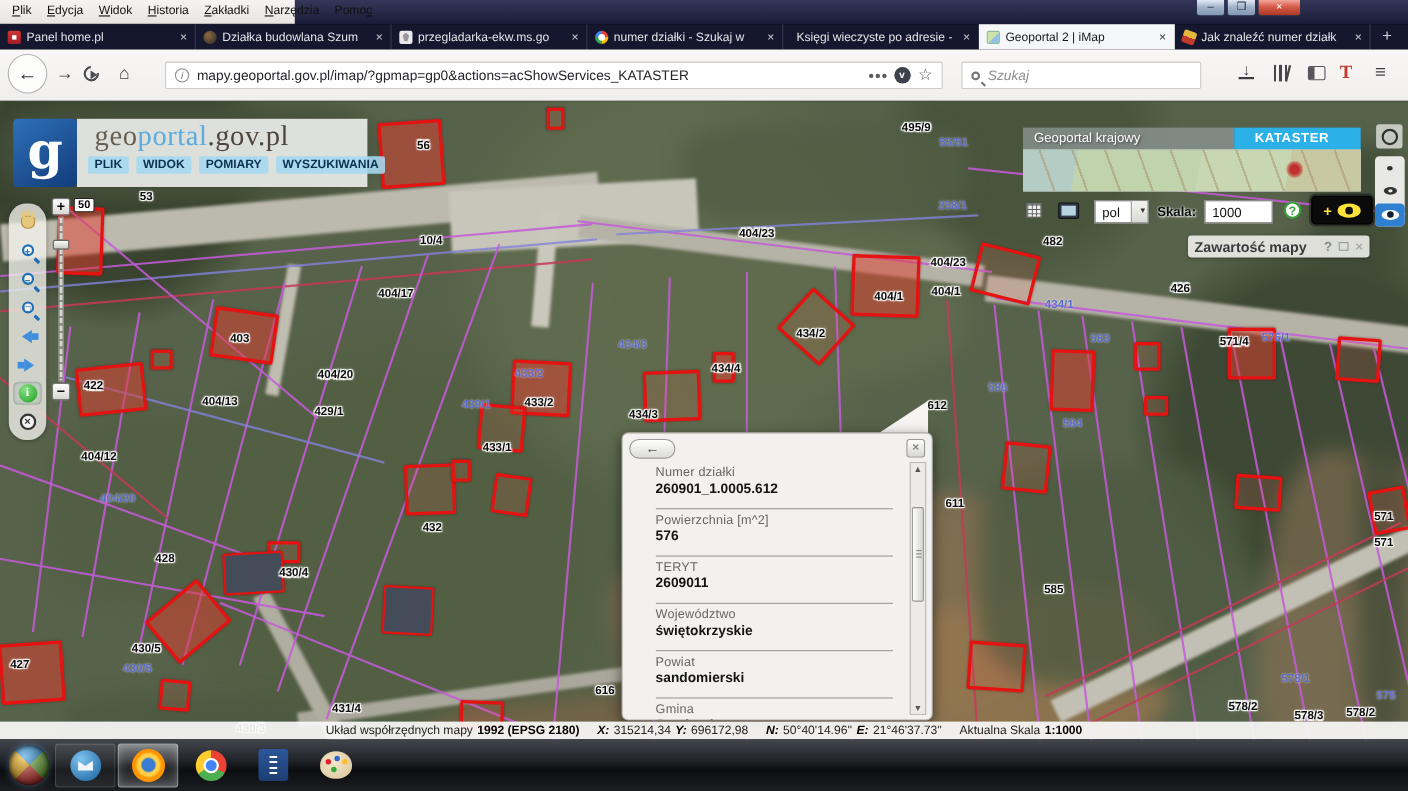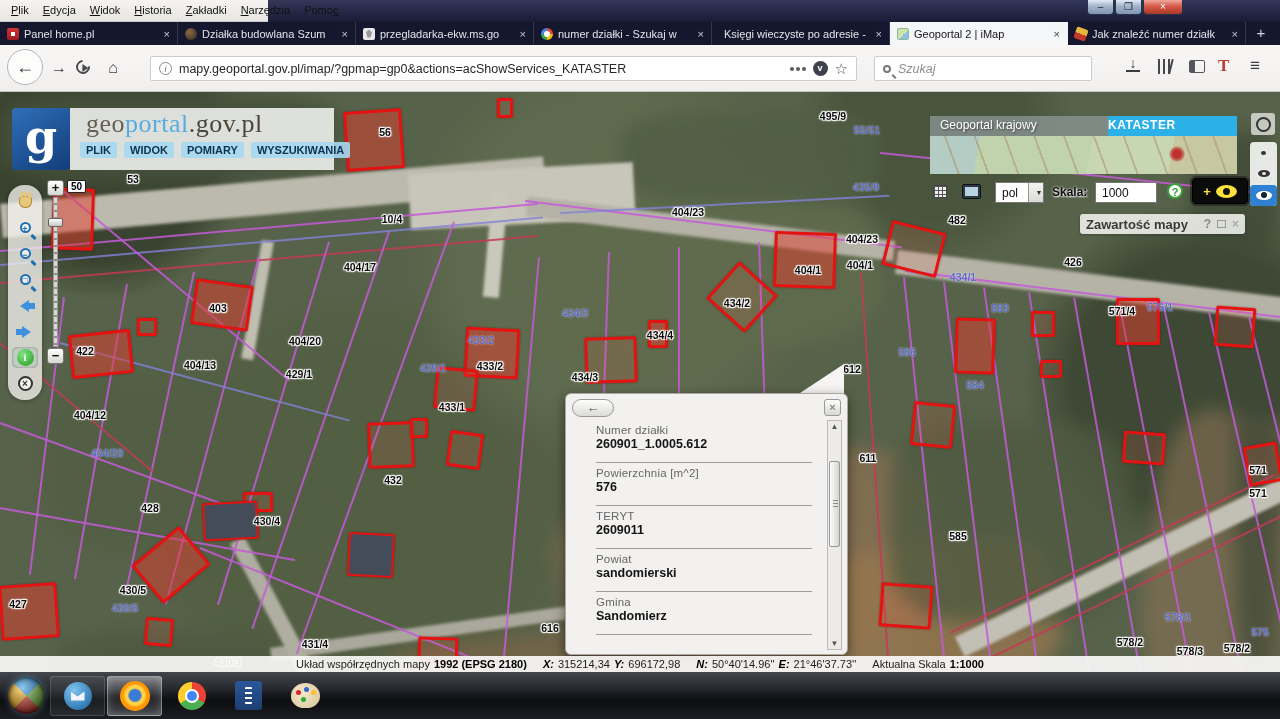--- a/index.html
+++ b/index.html
@@ -148,21 +148,21 @@
     background:repeating-linear-gradient(#d8d8d2 0 5px,#8f8f88 5px 7px)}
   .sl-handle{position:absolute;left:1px;top:38px;width:15px;height:9px;border:1px solid #666;
     background:linear-gradient(#fbfbfa,#c6c6c0);border-radius:2px}
   .sl-badge{position:absolute;left:20px;top:0;background:#fff;border:1px solid #222;font-size:10px;
     font-weight:bold;padding:0 3px;border-radius:2px;color:#000}
 
   
   #gp-paneltabs{position:absolute;left:930px;top:24px;width:307px;height:20px;display:flex;z-index:5}
   .ptab1{flex:1;background:rgba(140,150,150,.78);color:#fff;font-weight:normal;font-size:12px;
     padding:2px 0 0 10px;text-shadow:1px 1px 2px #444}
-  .ptab2{width:129px;background:#2bb0e8;color:#fff;font-weight:bold;font-size:12px;text-align:left;
+  .ptab2{width:115px;background:#2bb0e8;color:#fff;font-weight:bold;font-size:12px;text-align:center;
     padding:2px 10px 0 0;letter-spacing:.5px}
   #gp-minimap{position:absolute;left:930px;top:44px;width:307px;height:38px;z-index:5;
     background:linear-gradient(100deg,#cfe0ee 0 16%,#dde8d2 16% 52%,#e7ecd9 52% 78%,#e6dcc4 78%),#dde8d2;
     background-blend-mode:multiply}
   #gp-minimap::before{content:"";position:absolute;inset:0;
     background:repeating-linear-gradient(70deg,transparent 0 26px,rgba(170,150,110,.55) 26px 28px)}
   #gp-minimap::after{content:"";position:absolute;right:52px;top:10px;width:16px;height:16px;
     background:radial-gradient(#c03030 0 35%,rgba(190,60,40,.5) 60%,transparent 72%)}
   #gp-controls{position:absolute;left:930px;top:88px;width:310px;height:30px;z-index:5}
   #gp-controls>*{position:absolute}
@@ -477,21 +477,21 @@
       <div class="bld" data-interactable="false" style="left: 418px; top: 545px; width: 40px; height: 26px; transform: rotate(2deg);"></div>
       <div class="bld" data-interactable="false" style="left: 497px; top: 6px; width: 16px; height: 20px; transform: rotate(0deg);"></div>
       <div class="bld" data-interactable="false" style="left: 1246px; top: 352px; width: 34px; height: 40px; transform: rotate(-10deg);"></div>
       <div class="mlabel" data-interactable="false" style="left: 133px; top: 87px;">53</div>
       <div class="mlabel" data-interactable="false" style="left: 385px; top: 40px;">56</div>
       <div class="mlabel" data-interactable="false" style="left: 392px; top: 127px;">10/4</div>
       <div class="mlabel" data-interactable="false" style="left: 360px; top: 175px;">404/17</div>
       <div class="mlabel" data-interactable="false" style="left: 688px; top: 120px;">404/23</div>
       <div class="mlabel" data-interactable="false" style="left: 833px; top: 24px;">495/9</div>
       <div class="mlabel blue" data-interactable="false" style="left: 867px; top: 38px;">55/51</div>
-      <div class="mlabel blue" data-interactable="false" style="left: 866px; top: 95px;">435/9</div>
+      <div class="mlabel blue" data-interactable="false" style="left: 866px; top: 95px;">258/1</div>
       <div class="mlabel" data-interactable="false" style="left: 957px; top: 128px;">482</div>
       <div class="mlabel" data-interactable="false" style="left: 862px; top: 147px;">404/23</div>
       <div class="mlabel" data-interactable="false" style="left: 860px; top: 173px;">404/1</div>
       <div class="mlabel" data-interactable="false" style="left: 808px; top: 178px;">404/1</div>
       <div class="mlabel" data-interactable="false" style="left: 737px; top: 211px;">434/2</div>
       <div class="mlabel blue" data-interactable="false" style="left: 963px; top: 185px;">434/1</div>
       <div class="mlabel" data-interactable="false" style="left: 218px; top: 216px;">403</div>
       <div class="mlabel" data-interactable="false" style="left: 85px; top: 259px;">422</div>
       <div class="mlabel" data-interactable="false" style="left: 305px; top: 249px;">404/20</div>
       <div class="mlabel" data-interactable="false" style="left: 299px; top: 282px;">429/1</div>
@@ -633,20 +633,24 @@
         </div>
         <div class="prow" data-interactable="false">
           <div class="plabel" data-interactable="false">Powierzchnia [m^2]</div>
           <div class="pvalue" data-interactable="false">576</div>
         </div>
         <div class="prow" data-interactable="false">
           <div class="plabel" data-interactable="false">TERYT</div>
           <div class="pvalue" data-interactable="false">2609011</div>
         </div>
         <div class="prow" data-interactable="false">
+          <div class="plabel" data-interactable="false">Województwo</div>
+          <div class="pvalue" data-interactable="false">świętokrzyskie</div>
+        </div>
+        <div class="prow" data-interactable="false">
           <div class="plabel" data-interactable="false">Powiat</div>
           <div class="pvalue" data-interactable="false">sandomierski</div>
         </div>
         <div class="prow" data-interactable="false">
           <div class="plabel" data-interactable="false">Gmina</div>
           <div class="pvalue" data-interactable="false">Sandomierz</div>
         </div>
       </div>
     <div id="popup-scroll" data-interactable="true">
       <div class="scr-arrow" id="scr-up" data-interactable="true">▲</div>

